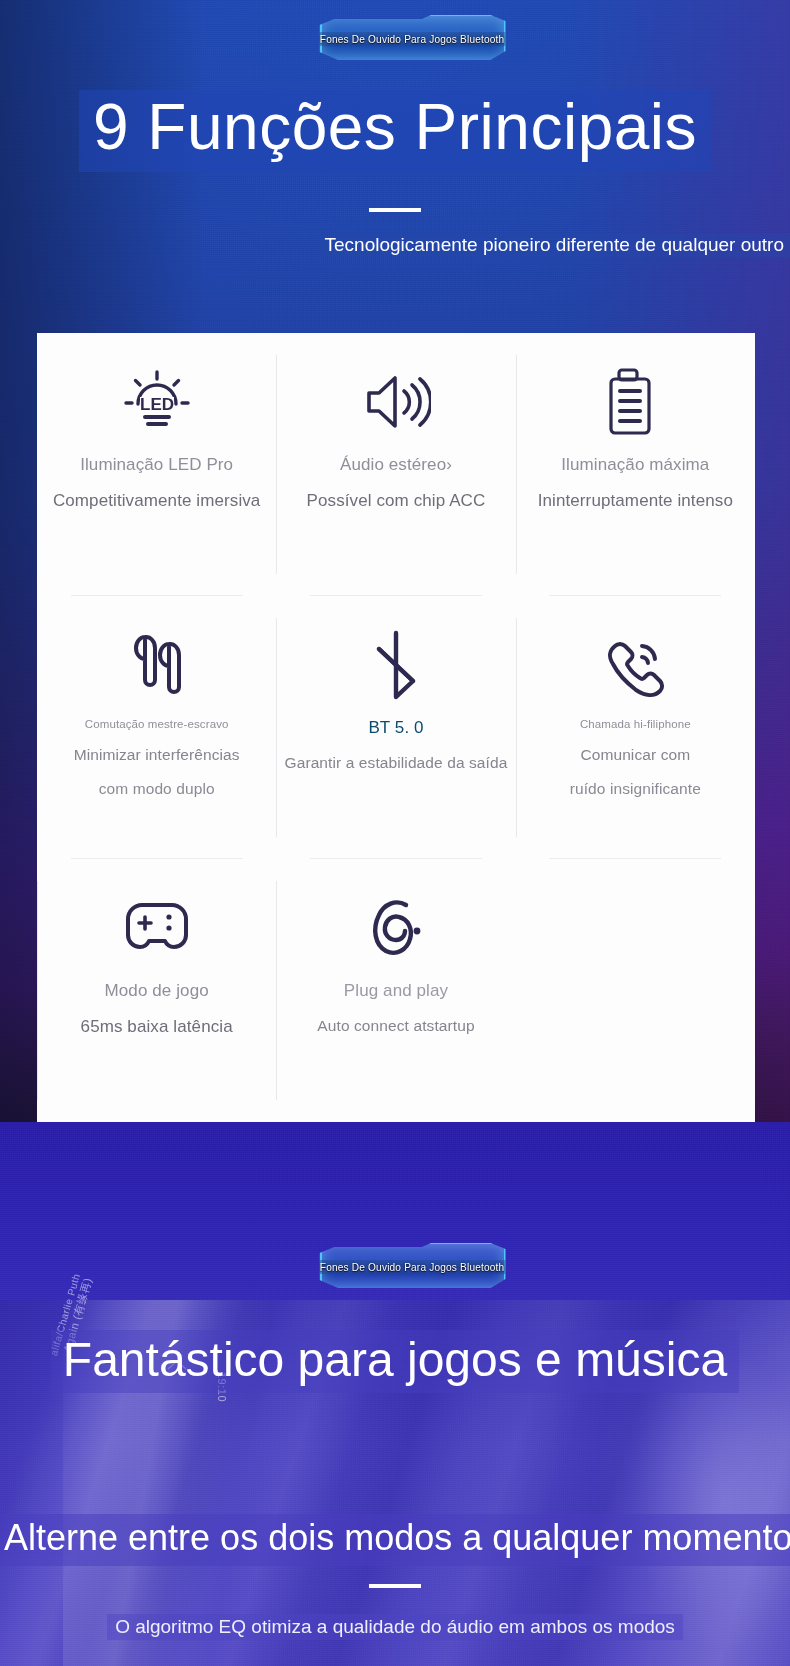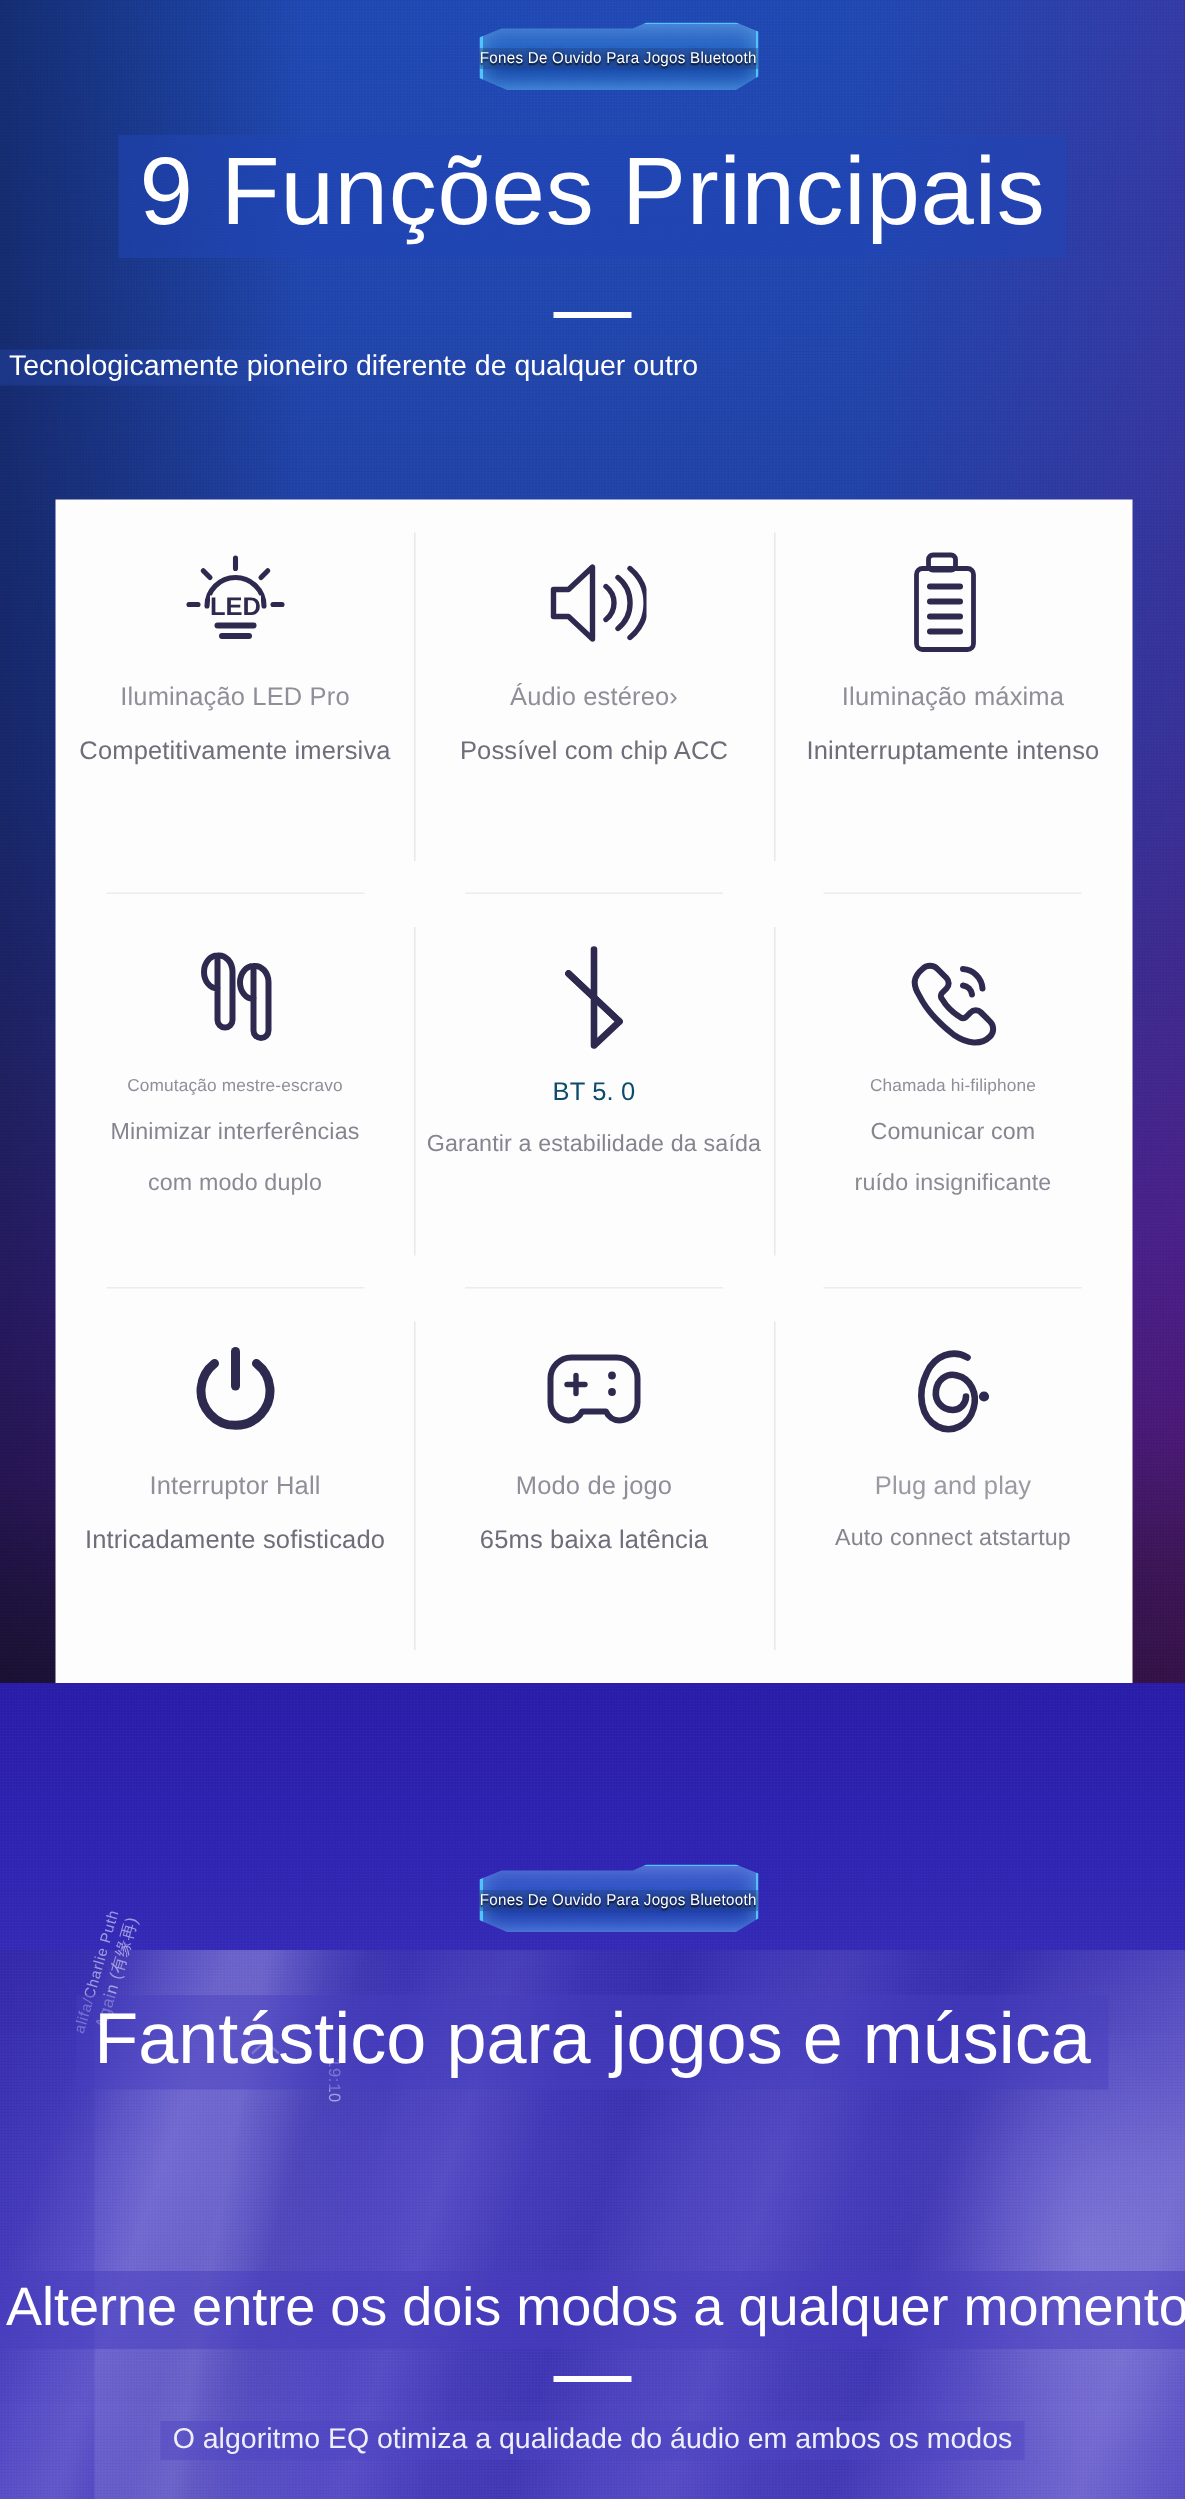--- a/index.html
+++ b/index.html
@@ -64,21 +64,21 @@
     letter-spacing:.5px; white-space:nowrap;
     background:rgba(33,70,182,.55);
     padding:2px 14px 8px 14px;
   }
 
   .dash{
     position:absolute; top:208px; left:50%; transform:translateX(-50%);
     width:52px; height:4px; background:#fff; z-index:4;
   }
 
-  .sub-wrap{ position:absolute; left:0; right:0; top:233px; display:flex; justify-content:flex-start; z-index:4;}
+  .sub-wrap{ position:absolute; left:0; right:0; top:233px; display:flex; justify-content:flex-end; z-index:4;}
   .sub{
     font-size:19px; color:#fff; white-space:nowrap;
     background:rgba(38,72,170,.42); padding:1px 6px;
   }
 
   
   .card{
     position:absolute; left:37px; top:333px;
     width:718px; height:789px;
     background:#fdfdfd;
@@ -301,31 +301,20 @@
             <path d="M14 14 a7 7 0 0 1 10 0 l6 6 a5 5 0 0 1 0 7 l-3 3 a3 3 0 0 0 0 4 c3 5 7 9 12 12 a3 3 0 0 0 4 0 l3 -3 a5 5 0 0 1 7 0 l6 6 a7 7 0 0 1 0 10 c-6 6 -15 5 -24 -1 C26 51 17 42 12 32 C7 24 8 19 14 14 Z"></path>
             <path d="M41 14 a14 14 0 0 1 13 13"></path>
             <path d="M41 25 a7 7 0 0 1 6 6"></path>
           </svg>
         </div>
         <div class="lbl1 lbl-sm">Chamada hi-filiphone</div>
         <div class="lbl2">Comunicar com</div>
         <div class="lbl3">ruído insignificante</div>
       </div>
 
-      <div class="cell c7">
-
-        <div class="icon">
-          <svg width="56" height="66" viewBox="0 0 56 66" fill="none" stroke="#2e2a4f" stroke-width="6" stroke-linecap="round" stroke-linejoin="round">
-            <path d="M28 6 v23"></path>
-            <path d="M14 14 a23 23 0 1 0 28 0"></path>
-          </svg>
-        </div>
-        <div class="lbl1">Interruptor Hall</div>
-        <div class="lbl2 lbl-big">Intricadamente sofisticado</div>
-      </div>
 
       <div class="cell c8">
         <span class="vline"></span>
 
         <div class="icon">
           <svg width="66" height="62" viewBox="0 0 66 62" fill="none" stroke="#2e2a4f" stroke-width="4" stroke-linecap="round" stroke-linejoin="round">
             <path d="M18 8 h30 a14 14 0 0 1 14 14 v16 a12 12 0 0 1 -12 12 a10 10 0 0 1 -9 -6 H25 a10 10 0 0 1 -9 6 A12 12 0 0 1 4 38 V22 A14 14 0 0 1 18 8 Z"></path>
             <path d="M15 26 h12" stroke-width="3.6"></path>
             <path d="M21 20 v12" stroke-width="3.6"></path>
             <circle cx="45" cy="20" r="2.6" fill="#2e2a4f" stroke="none"></circle>

